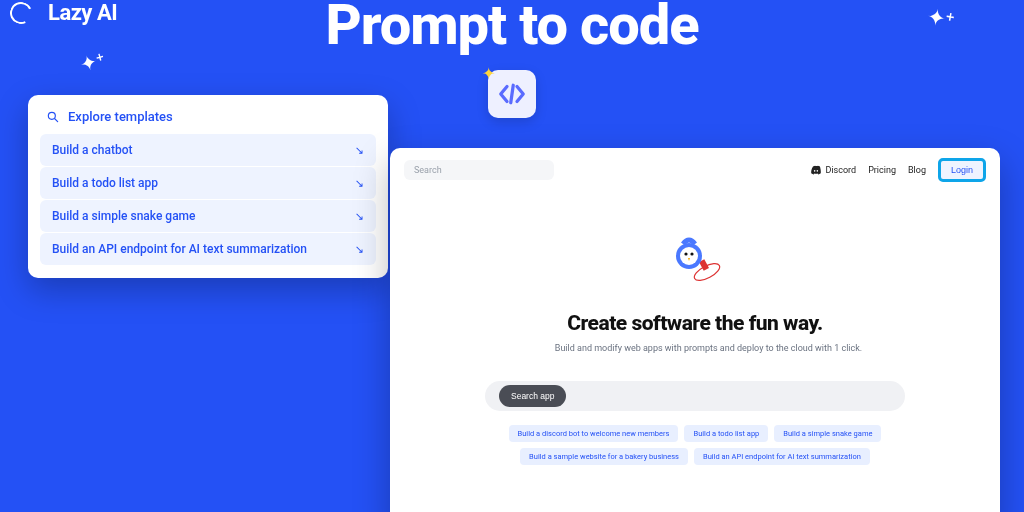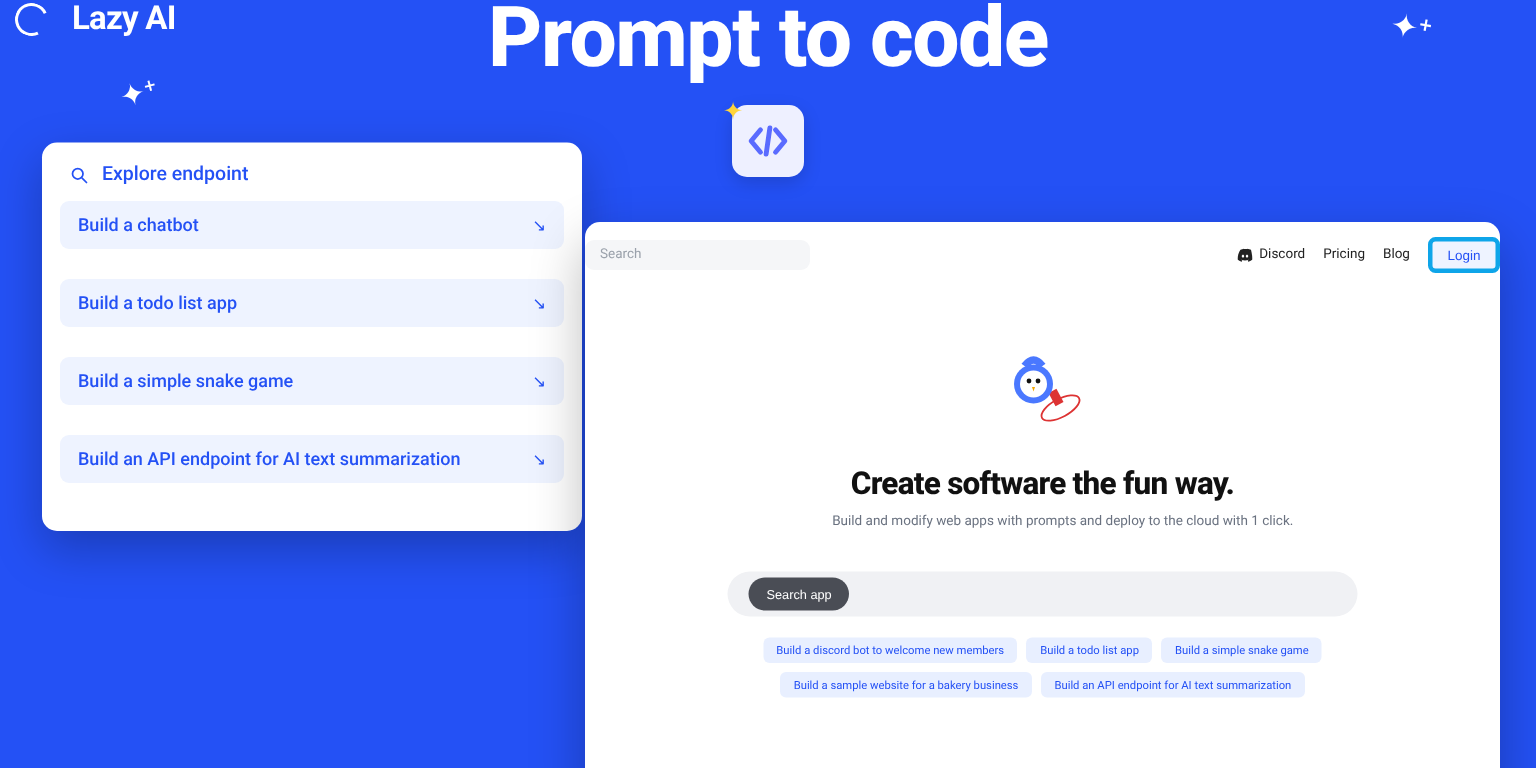--- a/index.html
+++ b/index.html
@@ -94,21 +94,21 @@
   padding: 0 6px 10px;
 }
 .templates-header .mag {
   width: 14px; height: 14px;
   stroke: #2451f5;
 }
 .template-item {
   background: #eef3ff;
   border-radius: 6px;
   padding: 9px 12px;
-  margin-bottom: 20px;
+  margin-bottom: 1px;
   display: flex;
   align-items: center;
   justify-content: space-between;
   color: #2451f5;
   font-size: 12px;
   font-weight: 500;
   cursor: pointer;
 }
 .template-item .arrow { font-size: 11px; color: #2451f5; }
 .describe-input {
@@ -132,21 +132,21 @@
   width: 610px;
   height: 380px;
   background: #fff;
   border-radius: 10px;
   box-shadow: 0 14px 36px rgba(0,0,0,0.28);
   overflow: hidden;
 }
 .app-topbar {
   display: flex;
   align-items: center;
-  padding: 10px 0;
+  padding: 10px 14px;
   gap: 12px;
   justify-content: center;
 }
 .search-top {
   flex: 0 0 150px;
   background: #f5f6f8;
   border-radius: 6px;
   padding: 5px 10px;
   font-size: 9px;
   color: #9aa1ab;
@@ -259,21 +259,21 @@
     <line x1="13" y1="5" x2="11" y2="19"></line>
   </svg>
 </div>
 
 <div class="templates-card">
   <div class="templates-header">
     <svg class="mag" viewBox="0 0 24 24" fill="none" stroke-width="2" stroke-linecap="round">
       <circle cx="10" cy="10" r="6"></circle>
         <line x1="20" y1="20" x2="15" y2="15"></line>
     </svg>
-    <span>Explore endpoint</span>
+    <span>Explore templates</span>
   </div>
   <div class="template-item">
     <span>Build a chatbot</span>
     <span class="arrow">↘</span>
   </div>
   <div class="template-item">
     <span>Build a todo list app</span>
     <span class="arrow">↘</span>
   </div>
   <div class="template-item">

